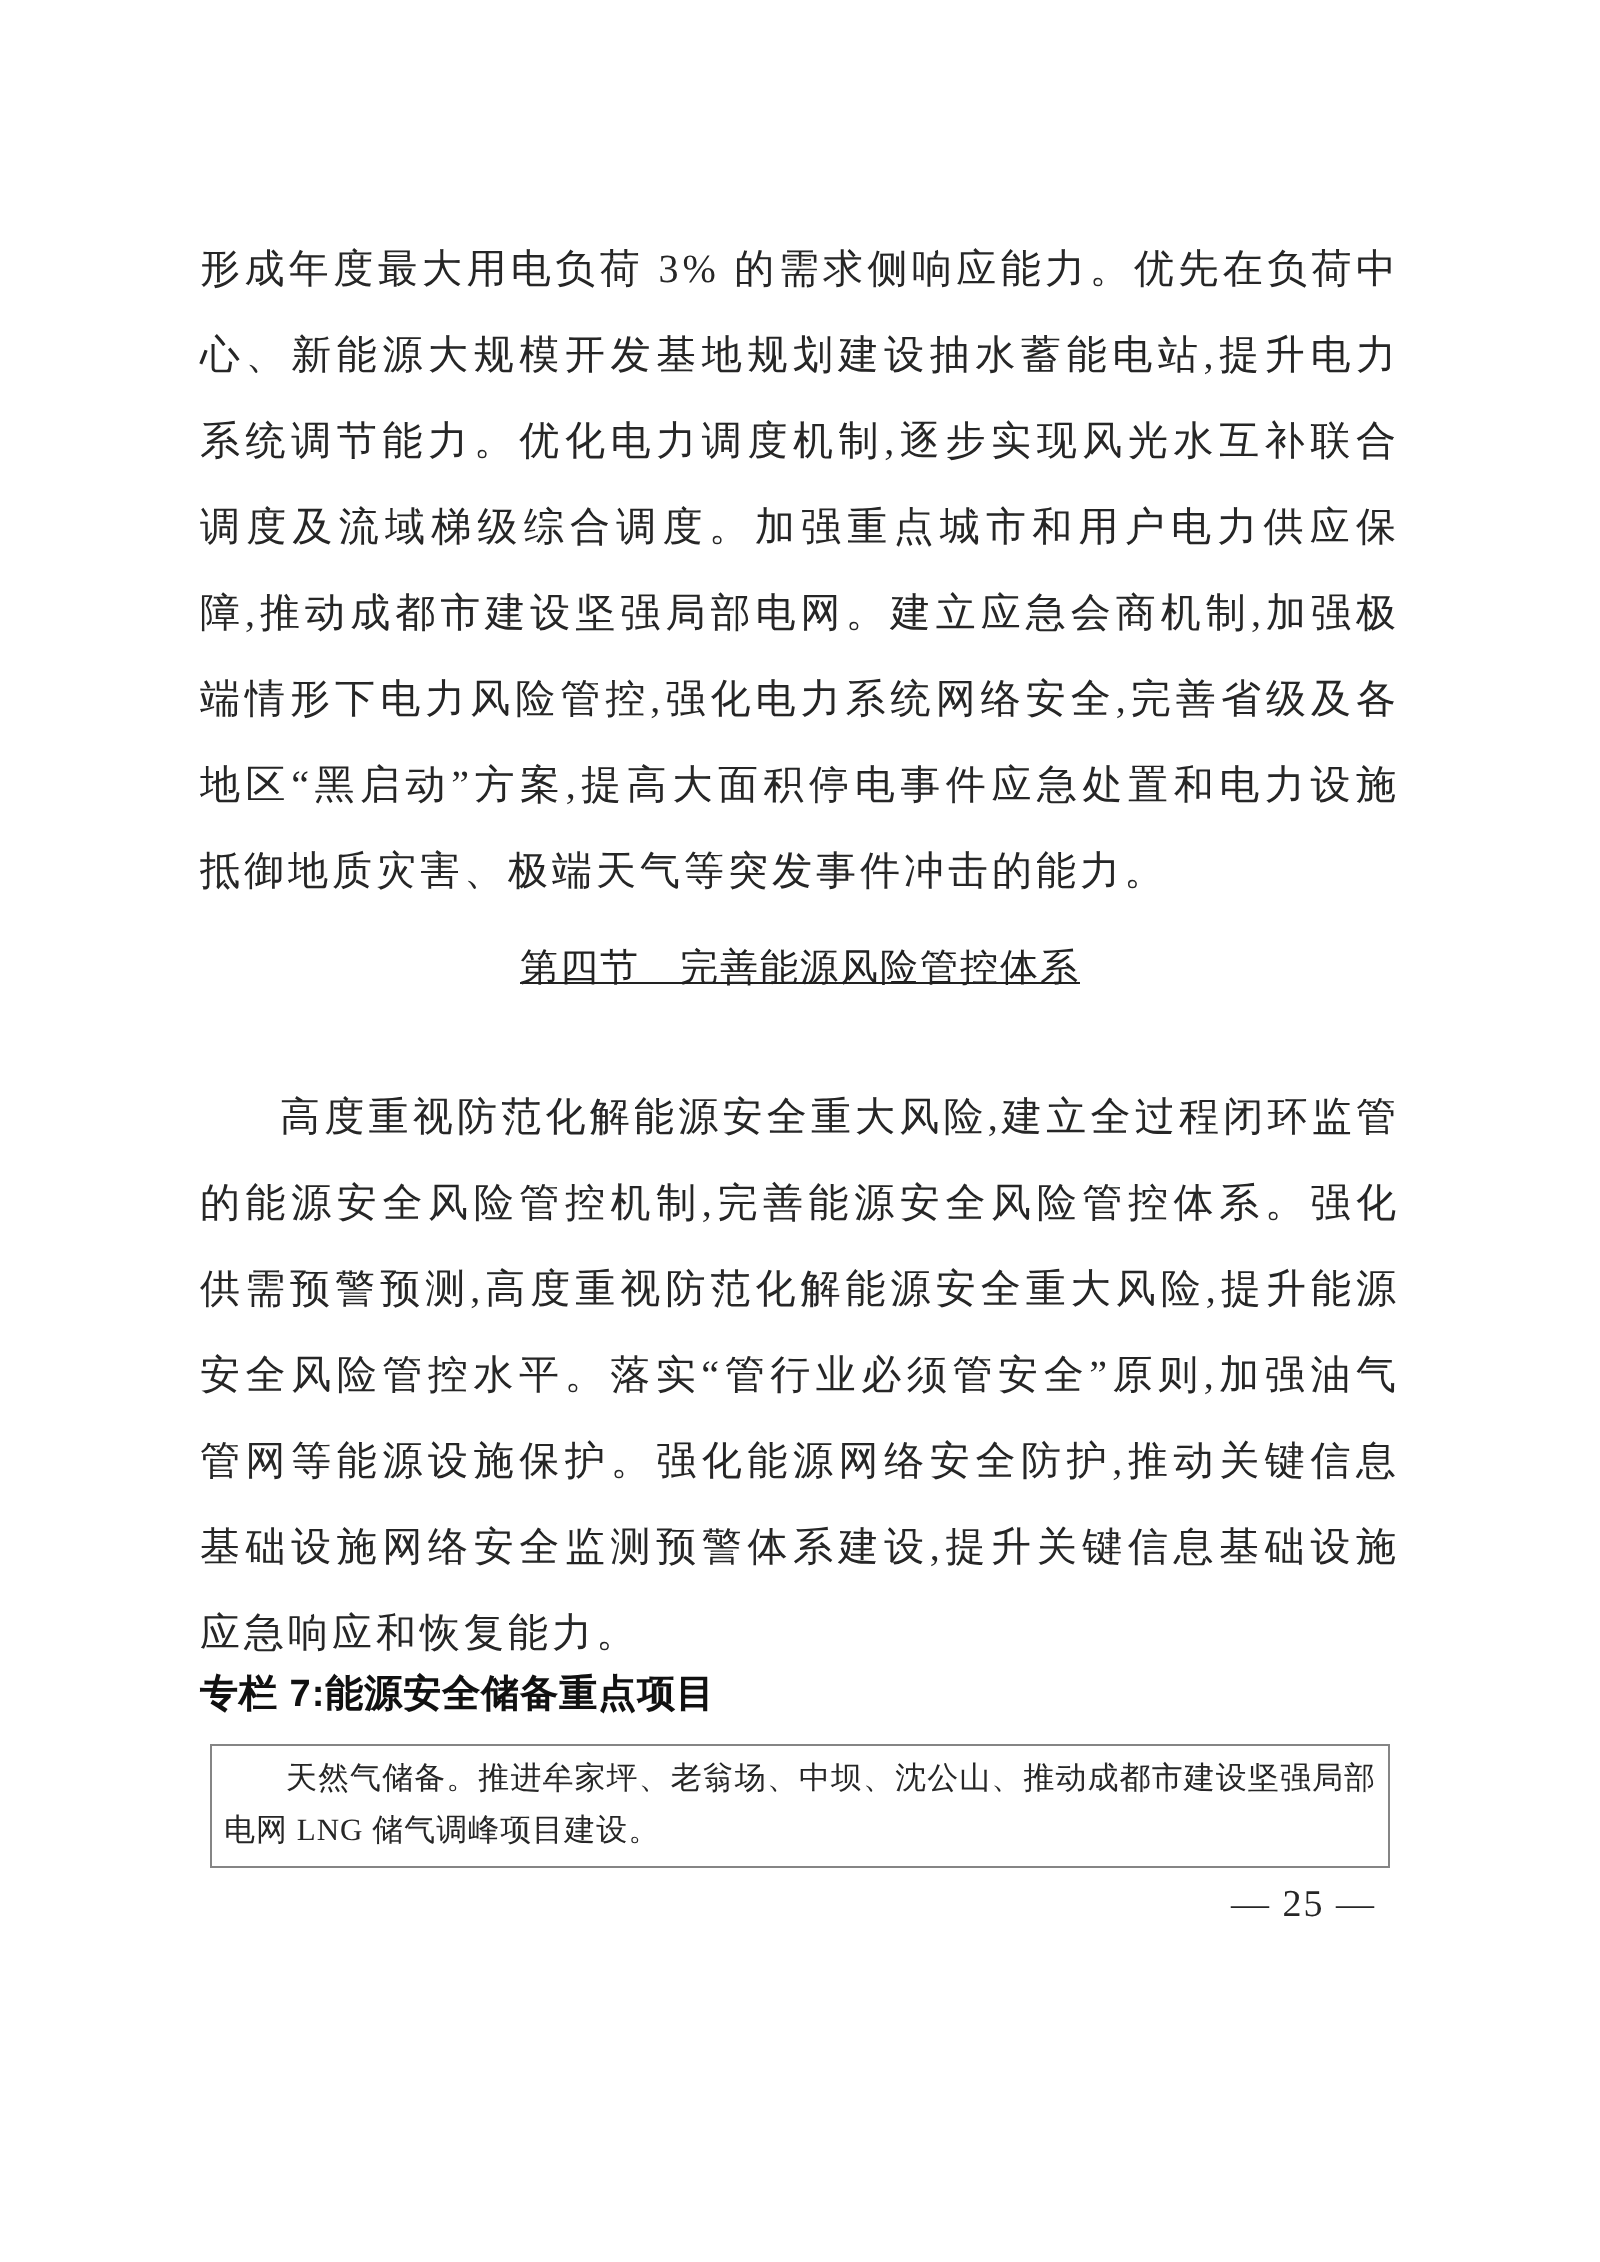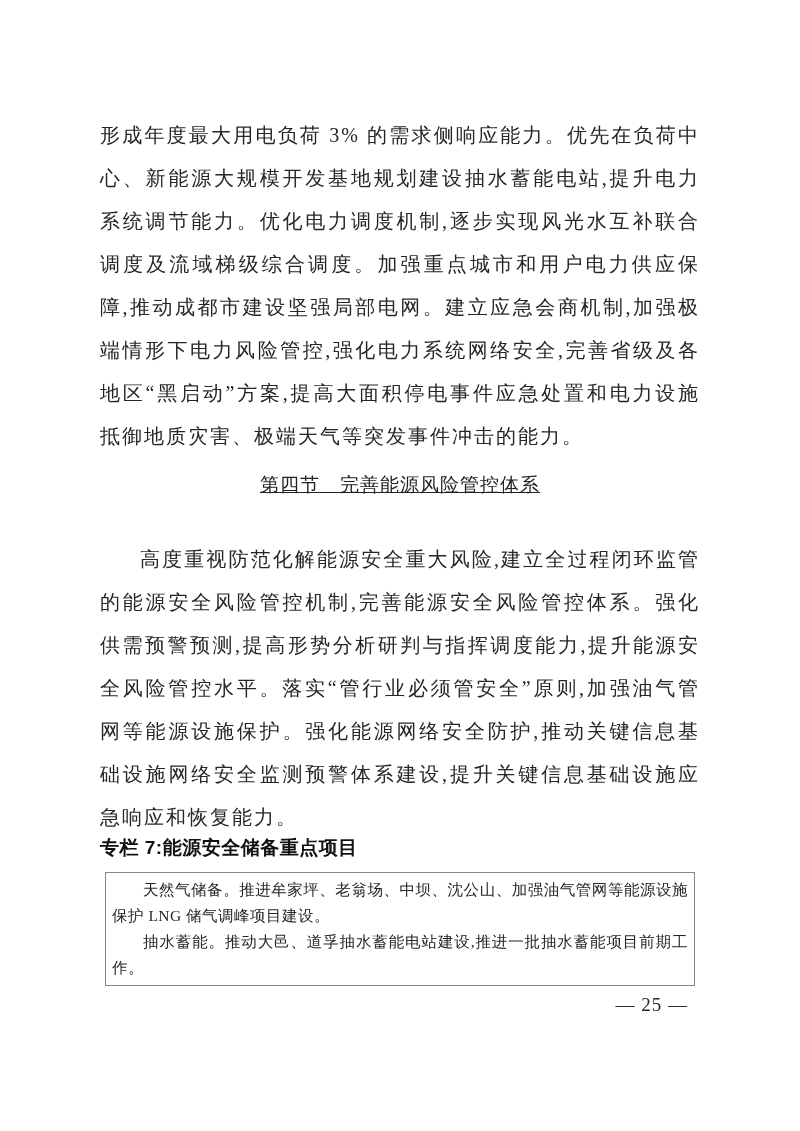--- a/index.html
+++ b/index.html
@@ -84,25 +84,24 @@
 </head>
 <body>
 
 <div class="page">
   <main class="content">
 
     <p class="body-para">形成年度最大用电负荷 3% 的需求侧响应能力。优先在负荷中心、新能源大规模开发基地规划建设抽水蓄能电站,提升电力系统调节能力。优化电力调度机制,逐步实现风光水互补联合调度及流域梯级综合调度。加强重点城市和用户电力供应保障,推动成都市建设坚强局部电网。建立应急会商机制,加强极端情形下电力风险管控,强化电力系统网络安全,完善省级及各地区“黑启动”方案,提高大面积停电事件应急处置和电力设施抵御地质灾害、极端天气等突发事件冲击的能力。</p>
 
     <h2 class="section-heading">第四节　完善能源风险管控体系</h2>
 
-    <p class="body-para indented">高度重视防范化解能源安全重大风险,建立全过程闭环监管的能源安全风险管控机制,完善能源安全风险管控体系。强化供需预警预测,提高形势分析研判与指挥调度能力,提升能源安全风险管控水平。落实“管行业必须管安全”原则,加强油气管网等能源设施保护。强化能源网络安全防护,推动关键信息基础设施网络安全监测预警体系建设,提升关键信息基础设施应急响应和恢复能力。</p>
+    <p class="body-para indented">高度重视防范化解能源安全重大风险,建立全过程闭环监管的能源安全风险管控机制,完善能源安全风险管控体系。强化供需预警预测,高度重视防范化解能源安全重大风险,提升能源安全风险管控水平。落实“管行业必须管安全”原则,加强油气管网等能源设施保护。强化能源网络安全防护,推动关键信息基础设施网络安全监测预警体系建设,提升关键信息基础设施应急响应和恢复能力。</p>
 
     <h3 class="box-title">专栏 7:能源安全储备重点项目</h3>
 
     <section class="info-box">
-      <p class="box-para">天然气储备。推进牟家坪、老翁场、中坝、沈公山、加强油气管网等能源设施保护 LNG 储气调峰项目建设。</p>
-      <p class="box-para">抽水蓄能。推动大邑、道孚抽水蓄能电站建设,推进一批抽水蓄能项目前期工作。</p>
+      <p class="box-para">天然气储备。推进牟家坪、老翁场、中坝、沈公山、推动成都市建设坚强局部电网 LNG 储气调峰项目建设。</p>
     </section>
 
     <div class="page-number">— 25 —</div>
 
   </main>
 </div>
 
 </body></html>

